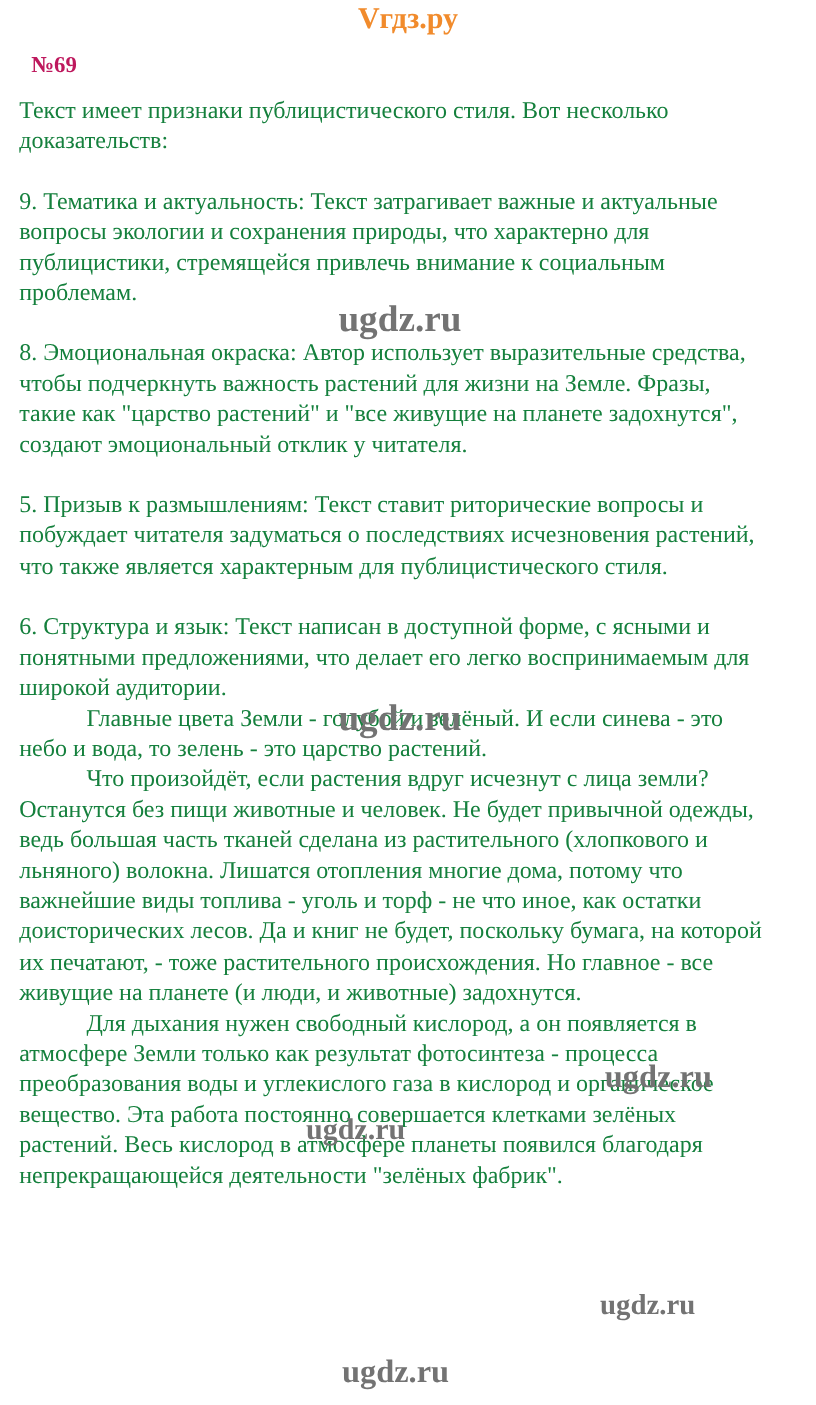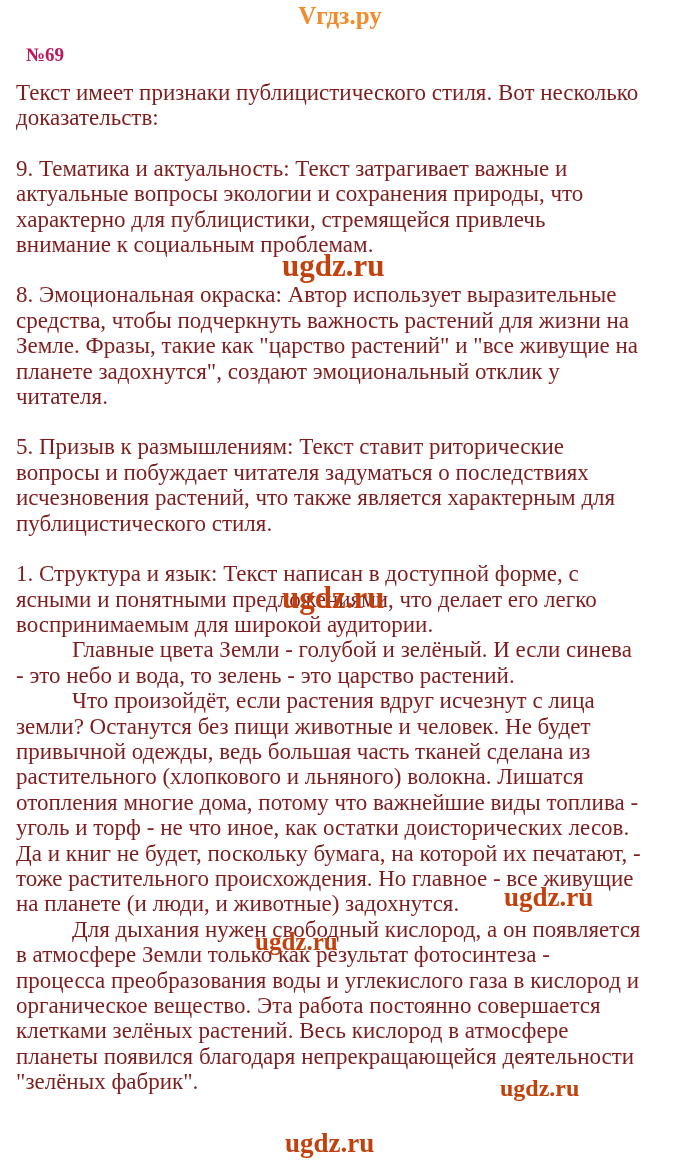--- a/index.html
+++ b/index.html
@@ -49,42 +49,42 @@
     font-weight: bold;
     color: #be185d;
   }
 
   
   .content {
     position: absolute;
     top: 80px;
     left: 16px;
     width: 628px;
-    font-size: 23px;
+    font-size: 20px;
     line-height: 25.4px;
-    color: #7f1d1d;
+    color: #15803d;
     text-align: left;
   }
   .content p {
     margin: 0 0 0 0;
     white-space: pre-wrap;
   }
   .content p.gap {
     margin-top: 25px;
   }
   .content p.indent {
     text-indent: 56px;
   }
 
   
   .wm {
     position: absolute;
     font-family: "Liberation Serif", serif;
     font-weight: bold;
-    color: #c2410c;
+    color: #737373;
     pointer-events: none;
     white-space: nowrap;
   }
   .wm-1 { top: 248px;  left: 282px; font-size: 31px; }
   .wm-2 { top: 580px;  left: 282px; font-size: 31px; }
   .wm-3 { top: 882px;  left: 504px; font-size: 27px; }
   .wm-4 { top: 928px;  left: 255px; font-size: 25px; }
   .wm-5 { top: 1075px; left: 500px; font-size: 24px; }
   .wm-6 { top: 1128px; left: 285px; font-size: 27px; }
 </style>
@@ -95,21 +95,21 @@
 
   <div class="top-logo">Vгдз.ру</div>
 
   <div class="task-number">№69</div>
 
   <div class="content">
     <p>Текст имеет признаки публицистического стиля. Вот несколько доказательств:</p>
     <p class="gap">9. Тематика и актуальность: Текст затрагивает важные и актуальные вопросы экологии и сохранения природы, что характерно для публицистики, стремящейся привлечь внимание к социальным проблемам.</p>
     <p class="gap">8. Эмоциональная окраска: Автор использует выразительные средства, чтобы подчеркнуть важность растений для жизни на Земле. Фразы, такие как "царство растений" и "все живущие на планете задохнутся", создают эмоциональный отклик у читателя.</p>
     <p class="gap">5. Призыв к размышлениям: Текст ставит риторические вопросы и побуждает читателя задуматься о последствиях исчезновения растений, что также является характерным для публицистического стиля.</p>
-    <p class="gap">1. Структура и язык: Текст написан в доступной форме, с ясными и понятными предложениями, что делает его легко воспринимаемым для широкой аудитории.</p>
+    <p class="gap">6. Структура и язык: Текст написан в доступной форме, с ясными и понятными предложениями, что делает его легко воспринимаемым для широкой аудитории.</p>
     <p class="indent">Главные цвета Земли - голубой и зелёный. И если синева - это небо и вода, то зелень - это царство растений.</p>
     <p class="indent">Что произойдёт, если растения вдруг исчезнут с лица земли? Останутся без пищи животные и человек. Не будет привычной одежды, ведь большая часть тканей сделана из растительного (хлопкового и льняного) волокна. Лишатся отопления многие дома, потому что важнейшие виды топлива - уголь и торф - не что иное, как остатки доисторических лесов. Да и книг не будет, поскольку бумага, на которой их печатают, - тоже растительного происхождения. Но главное - все живущие на планете (и люди, и животные) задохнутся.</p>
     <p class="indent">Для дыхания нужен свободный кислород, а он появляется в атмосфере Земли только как результат фотосинтеза - процесса преобразования воды и углекислого газа в кислород и органическое вещество. Эта работа постоянно совершается клетками зелёных растений. Весь кислород в атмосфере планеты появился благодаря непрекращающейся деятельности "зелёных фабрик".</p>
   </div>
 
   <div class="wm wm-1">ugdz.ru</div>
   <div class="wm wm-2">ugdz.ru</div>
   <div class="wm wm-3">ugdz.ru</div>
   <div class="wm wm-4">ugdz.ru</div>
   <div class="wm wm-5">ugdz.ru</div>

